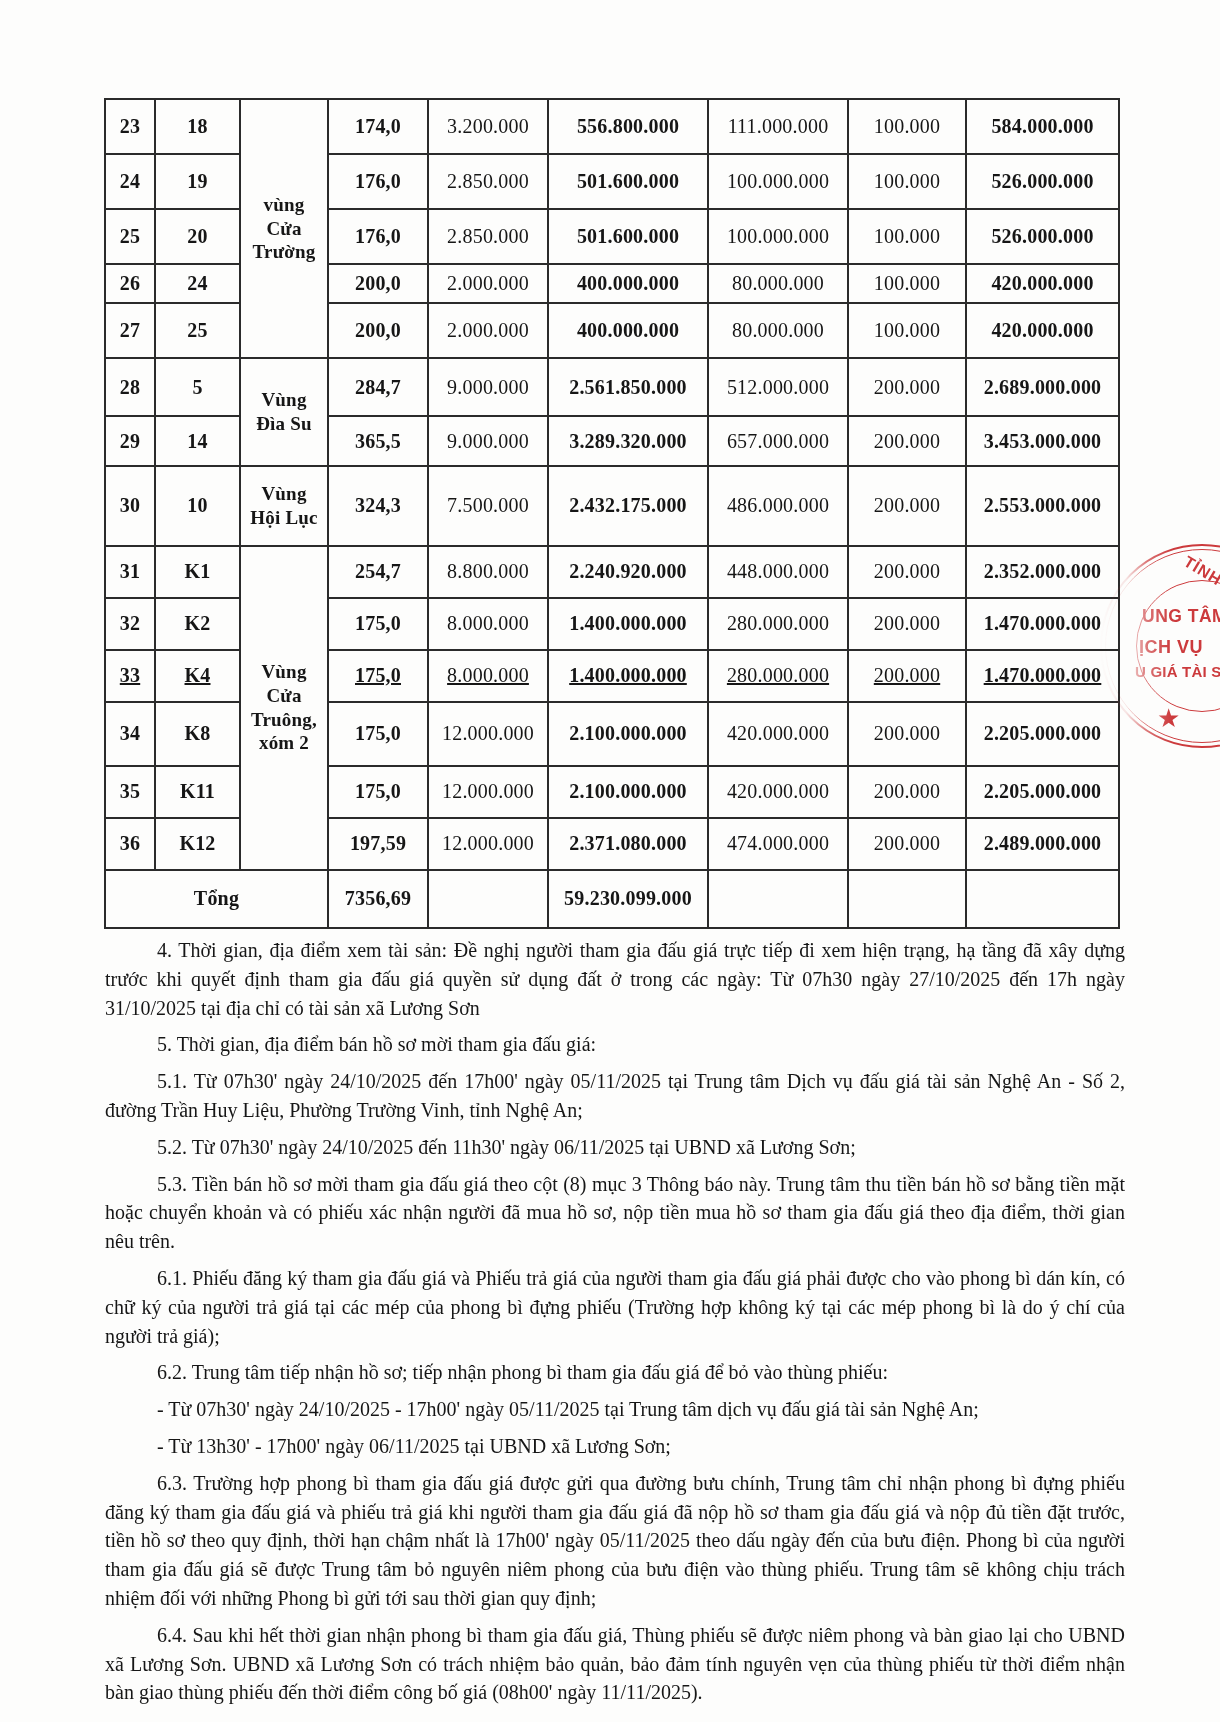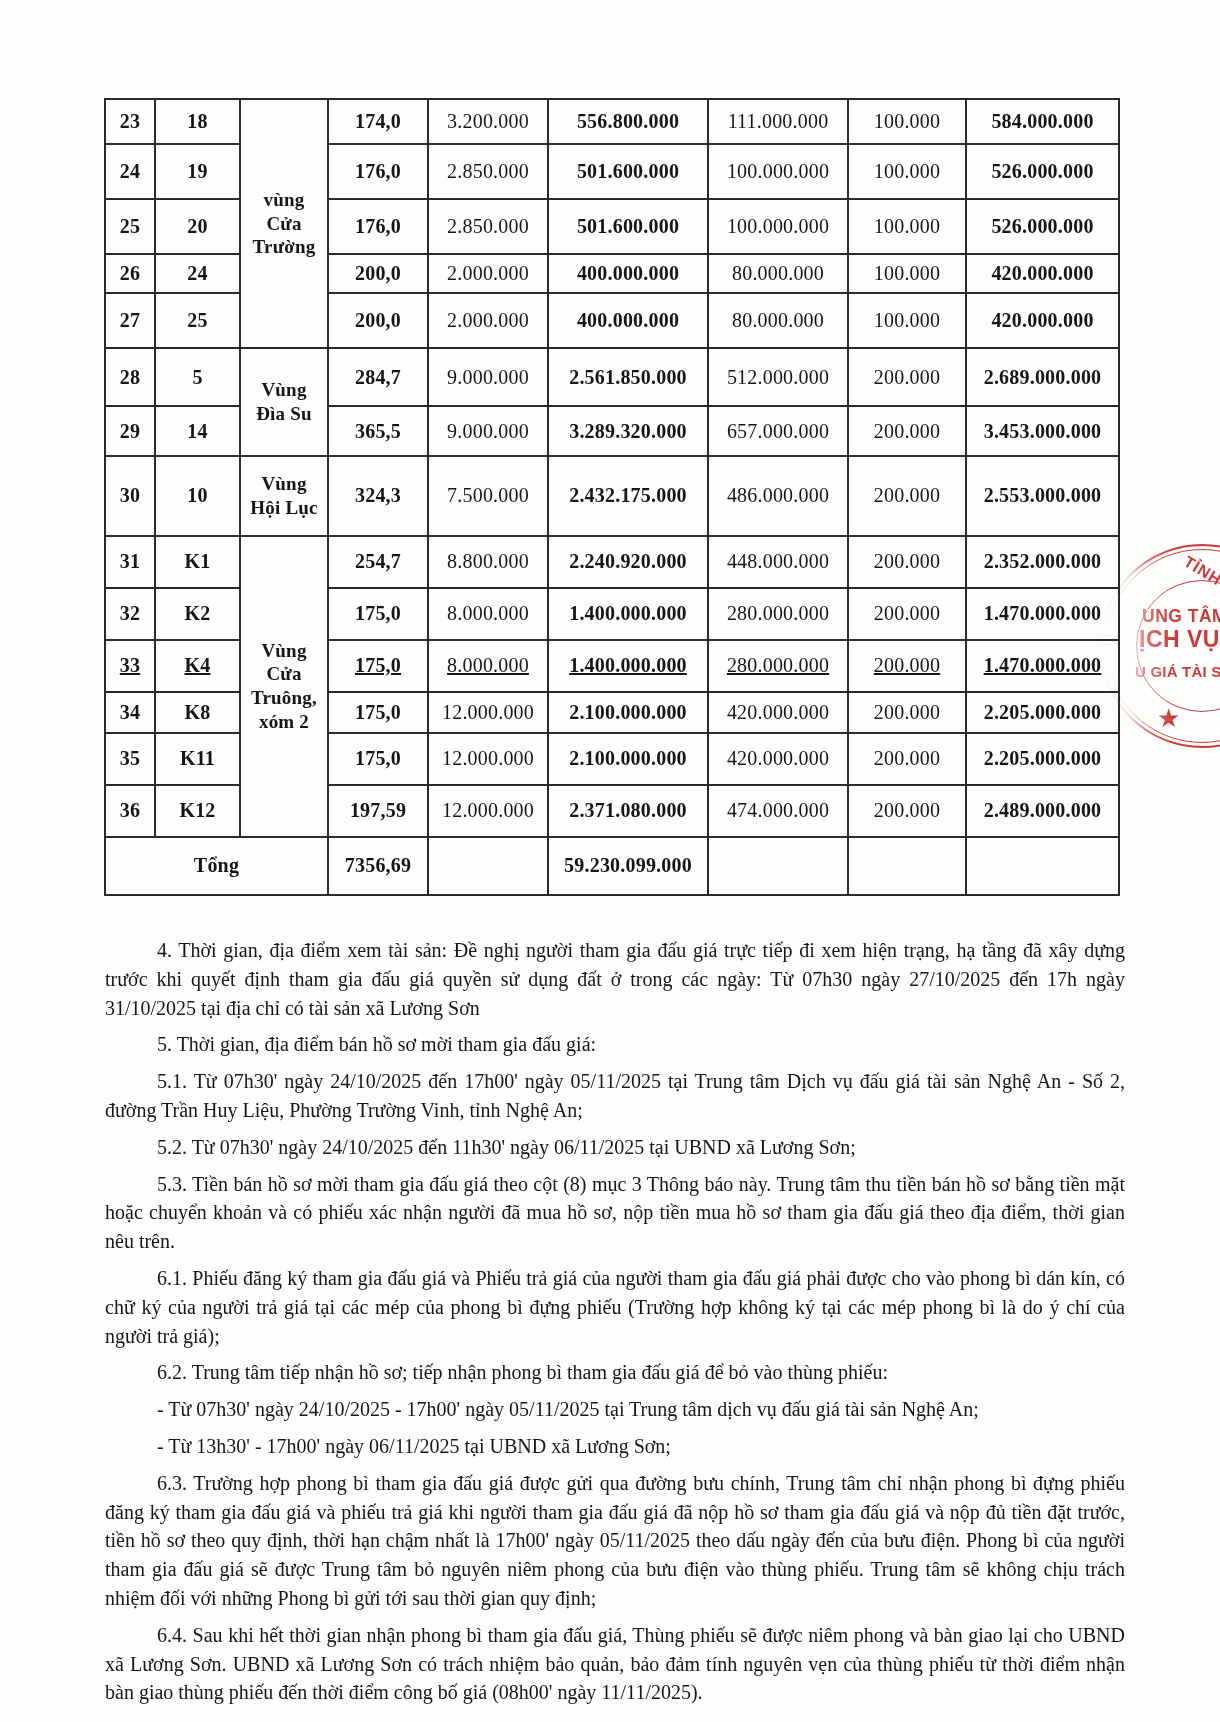--- a/index.html
+++ b/index.html
@@ -55,21 +55,21 @@
     transform:rotate(31deg);
     font-family:"Liberation Sans","DejaVu Sans",sans-serif;
     font-weight:bold;font-size:16px;letter-spacing:1px;
   }
   .stamp .ln{
     position:absolute;
     font-family:"Liberation Sans","DejaVu Sans",sans-serif;
     font-weight:bold;white-space:nowrap;
   }
   .stamp .ln1{left:42px;top:62px;font-size:17.5px;letter-spacing:.5px;}
-  .stamp .ln2{left:39px;top:82px;font-size:23px;letter-spacing:.5px;}
+  .stamp .ln2{left:39px;top:93px;font-size:18px;letter-spacing:.5px;}
   .stamp .ln3{left:35px;top:119px;font-size:15px;letter-spacing:.2px;}
   .stamp .star{
     position:absolute;left:57px;top:162px;
     font-size:26px;line-height:26px;
   }
 </style>
 </head>
 <body>
 
 <table class="lot-table">
@@ -78,21 +78,21 @@
       <col style="width:85px">
       <col style="width:88px">
     <col style="width:100px">
       <col style="width:120px">
       <col style="width:160px">
     <col style="width:140px">
       <col style="width:118px">
       <col style="width:153px">
   </colgroup>
   <tbody>
-      <tr style="height: 45px; margin-left: 12px;">
+      <tr style="height: 55px; margin-left: 12px;">
         <td class="b">23</td>
         <td class="b">18</td>
         <td class="region" rowspan="5">vùng Cửa Trường</td>
         <td class="b">174,0</td>
         <td>3.200.000</td>
         <td class="b">556.800.000</td>
         <td>111.000.000</td>
         <td>100.000</td>
         <td class="b">584.000.000</td>
       </tr>
@@ -192,21 +192,21 @@
       <tr style="height: 52px; text-decoration: underline;">
         <td class="b">33</td>
         <td class="b">K4</td>
         <td class="b">175,0</td>
         <td>8.000.000</td>
         <td class="b">1.400.000.000</td>
         <td>280.000.000</td>
         <td>200.000</td>
         <td class="b">1.470.000.000</td>
       </tr>
-      <tr style="height: 41px;">
+      <tr style="height: 64px;">
         <td class="b">34</td>
         <td class="b">K8</td>
         <td class="b">175,0</td>
         <td>12.000.000</td>
         <td class="b">2.100.000.000</td>
         <td>420.000.000</td>
         <td>200.000</td>
         <td class="b">2.205.000.000</td>
       </tr>
       <tr style="height: 52px;">

